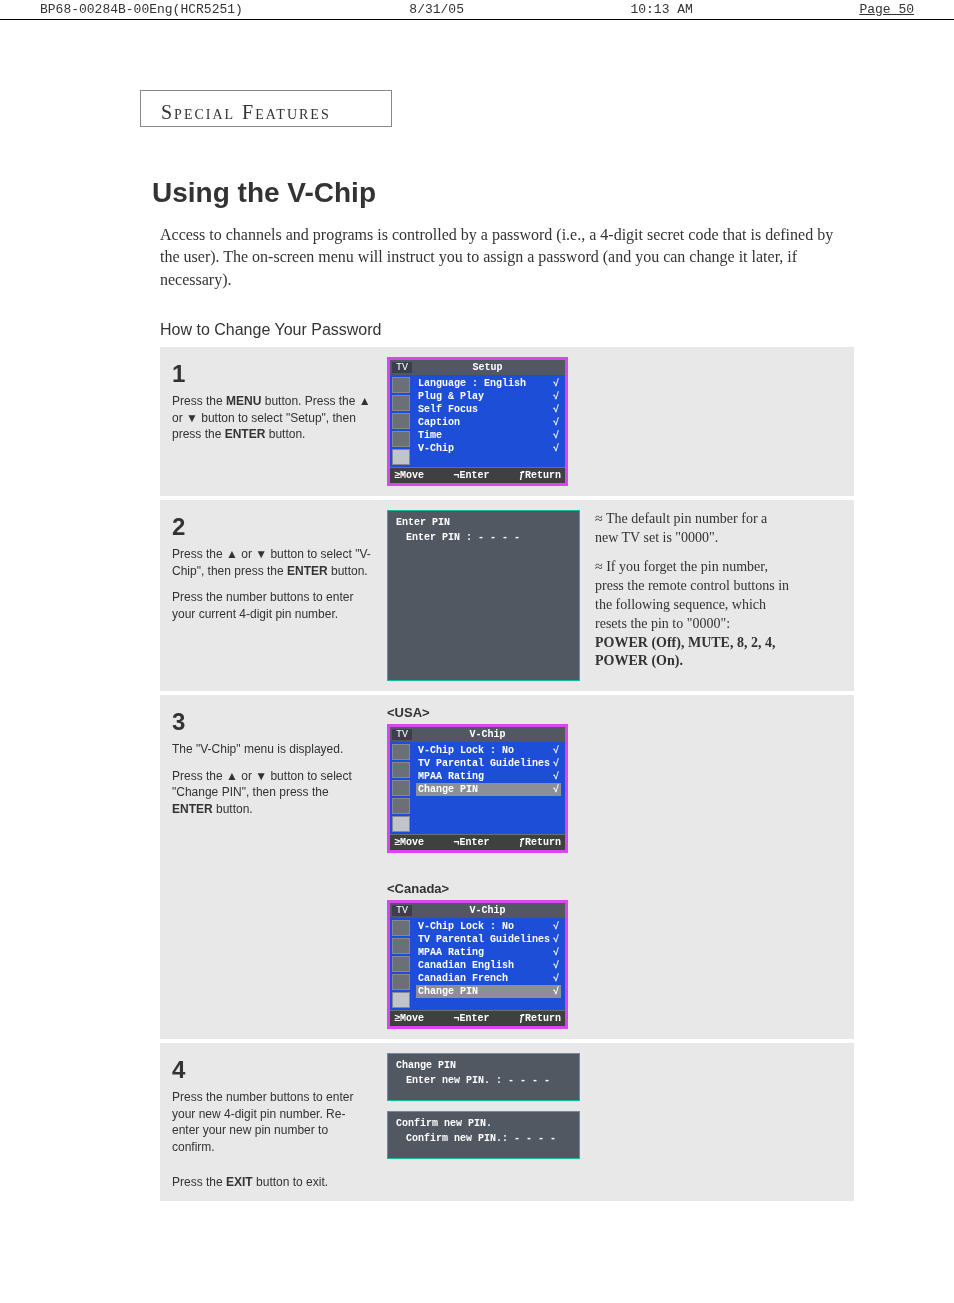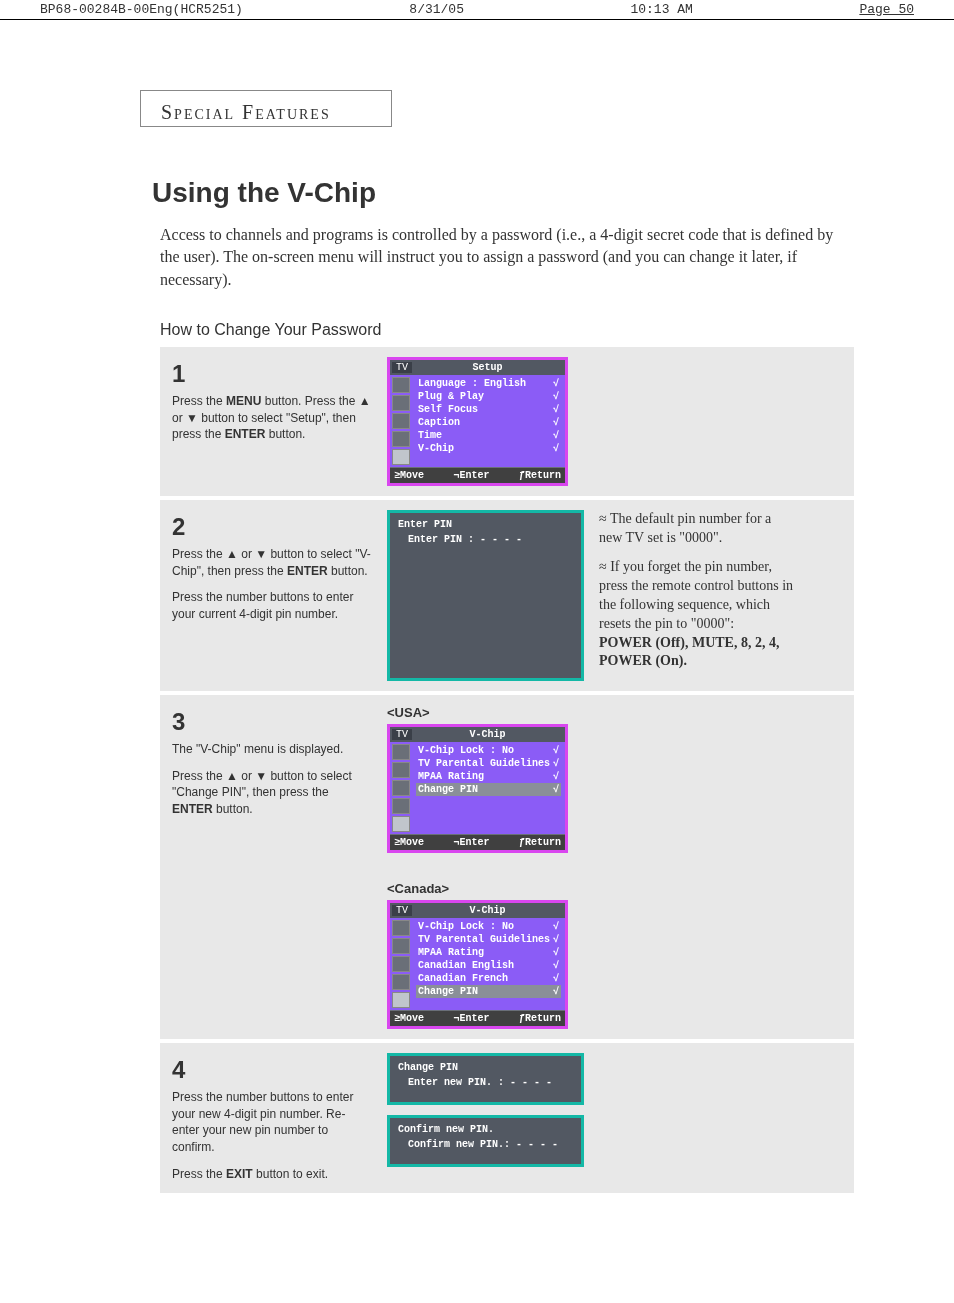--- a/index.html
+++ b/index.html
@@ -79,21 +79,21 @@
     color: #fff;
   }
   .osd-title {
     background: #525862;
     padding: 2px;
     display: flex;
   }
   .osd-title .tag { background: #3a3f48; padding: 0 4px; }
   .osd-title .ttl { flex: 1; text-align: center; font-weight: bold; }
   .osd-body {
-    background: #8b5cf6;
+    background: #1d4ed8;
     display: flex;
     min-height: 80px;
   }
   .osd-icons {
     width: 18px;
     display: flex;
     flex-direction: column;
     gap: 2px;
     padding: 2px;
   }
@@ -113,21 +113,21 @@
   .osd-row.hl { background: #8a8f98; }
   .osd-footer {
     background: #404040;
     display: flex;
     justify-content: space-between;
     padding: 2px 4px;
     font-weight: bold;
     border-top: 1px solid #6a6f78;
   }
   .osd-simple {
-    border: 3px solid #14b8a6;
+    border: 1px solid #14b8a6;
     background: #525862;
     font-family: 'Courier New', monospace;
     font-size: 10px;
     color: #fff;
     width: 175px;
     padding: 6px 8px 14px 8px;
     font-weight: bold;
   }
   .osd-simple .line2 { padding-left: 10px; margin-top: 4px; }
   .side-notes {
@@ -346,21 +346,21 @@
         </div>
       </div>
     </div>
   </div>
 
   
   <div class="step-block">
     <div class="step-text">
       <div class="step-num">4</div>
       <div>Press the number buttons to enter your new 4-digit pin number. Re-enter your new pin number  to confirm.</div>
-      <p style="margin:10px 0 0 0;">
+      <p style="margin:18px 0 0 0;">
         <span>Press the </span><b>EXIT</b><span> button to exit.</span>
       </p>
     </div>
     <div class="step4-screens">
       <div class="osd-simple">
         <div>Change PIN</div>
         <div class="line2">Enter new PIN. : - - - -</div>
       </div>
       <div class="osd-simple">
         <div>Confirm new PIN.</div>

